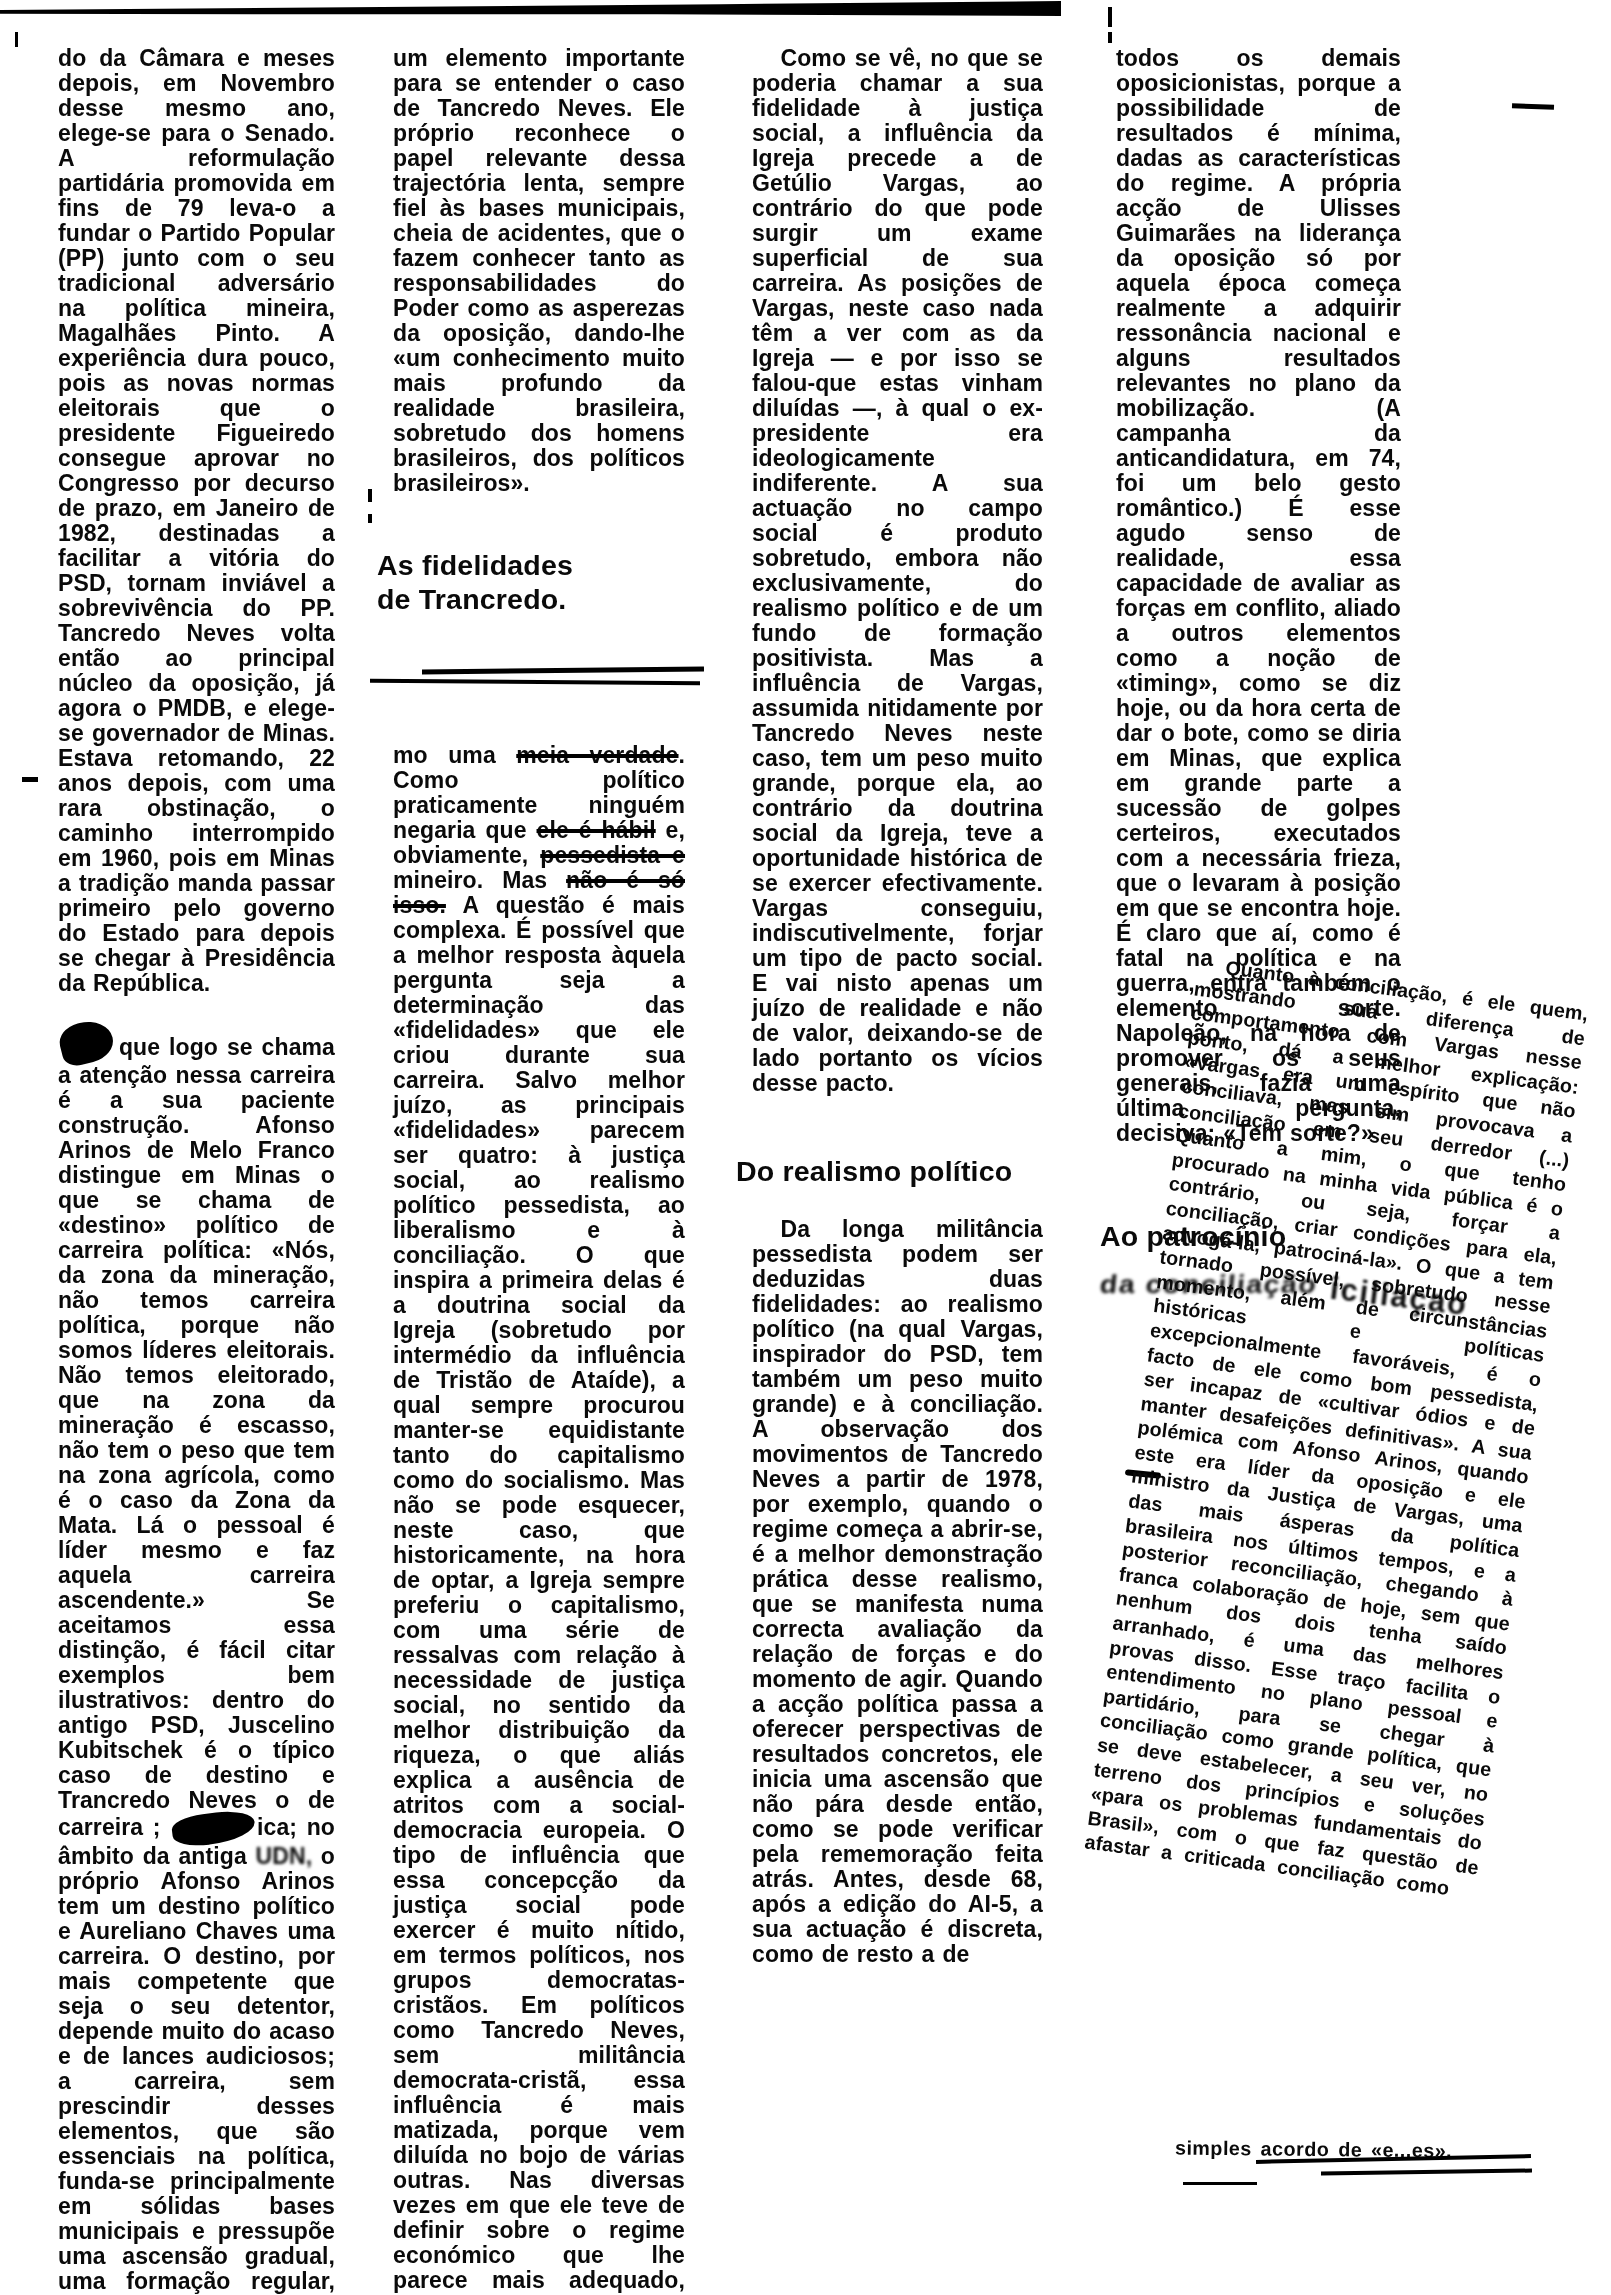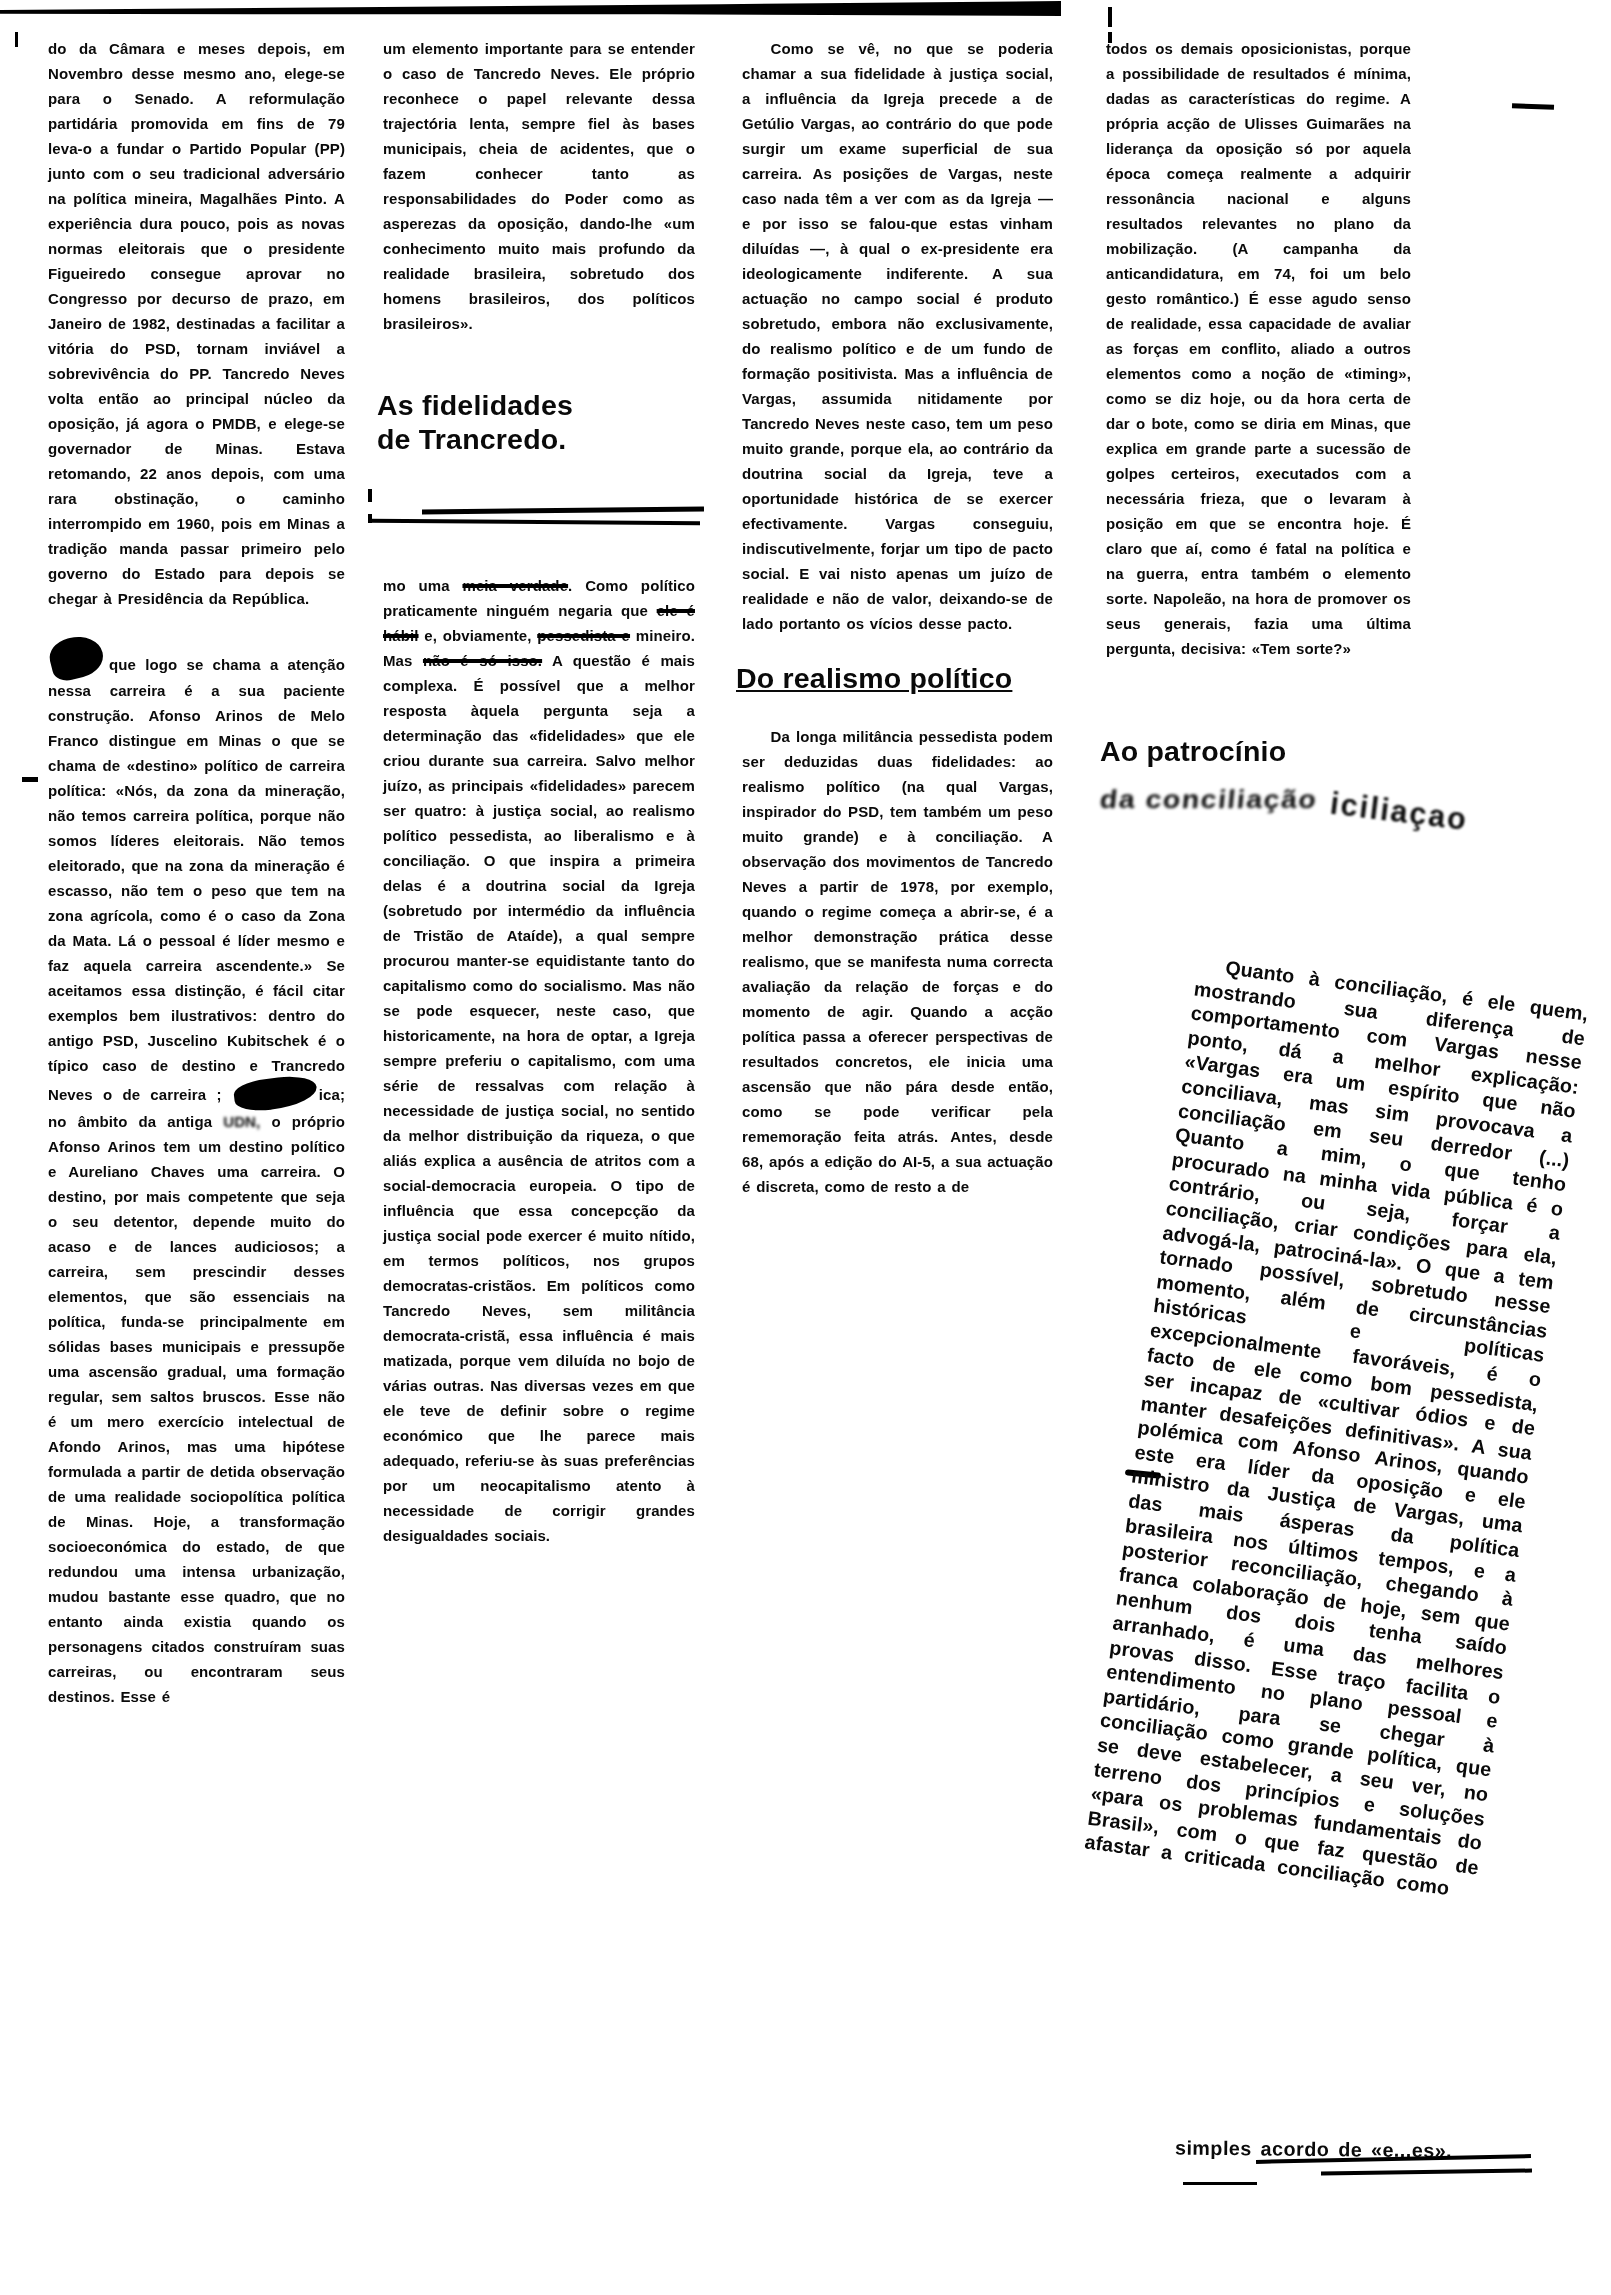--- a/index.html
+++ b/index.html
@@ -12,35 +12,35 @@
     font-weight:bold;
     color:#0a0a0a;
   }
   
   .col{position:absolute;top:29.5px;text-align:justify;}
   .col1{left:42px;width:309px;}
   .col2{left:377px;width:324px;}
   .col3{left:736px;width:323px;}
   .col4{left:1100px;width:317px;}
   .para{
-    margin:6px;
-    font-size:15px;line-height:25px;
+    margin:16px;
+    font-size:23px;line-height:25px;
     letter-spacing:0.1px;word-spacing:1.5px;
     text-align:justify;
   }
   .para.ind{text-indent:28.5px;}
   .para.sp{margin-top:26.5px;}
   .heading{
     font-size:28.5px;line-height:32px;
     letter-spacing:0.2px;font-weight:bold;
     text-align:left;
   }
   .h2a{margin-top:53px;margin-bottom:2.9px;}
   .h2b{margin-bottom:42px;}
-  .h3{margin-top:26px;margin-bottom:30.5px;text-decoration:underline;}
+  .h3{margin-top:59px;margin-bottom:30.5px;}
   .h4a{margin-top:74px;margin-bottom:16px;}
   .h4b{position:relative;height:54px;}
   
   .h2smudge{
     display:inline-block;
     filter:blur(1.5px);
     transform:scaleY(0.92) skewX(-5deg);
     letter-spacing:1.5px;
   }
   .h2ghost{

